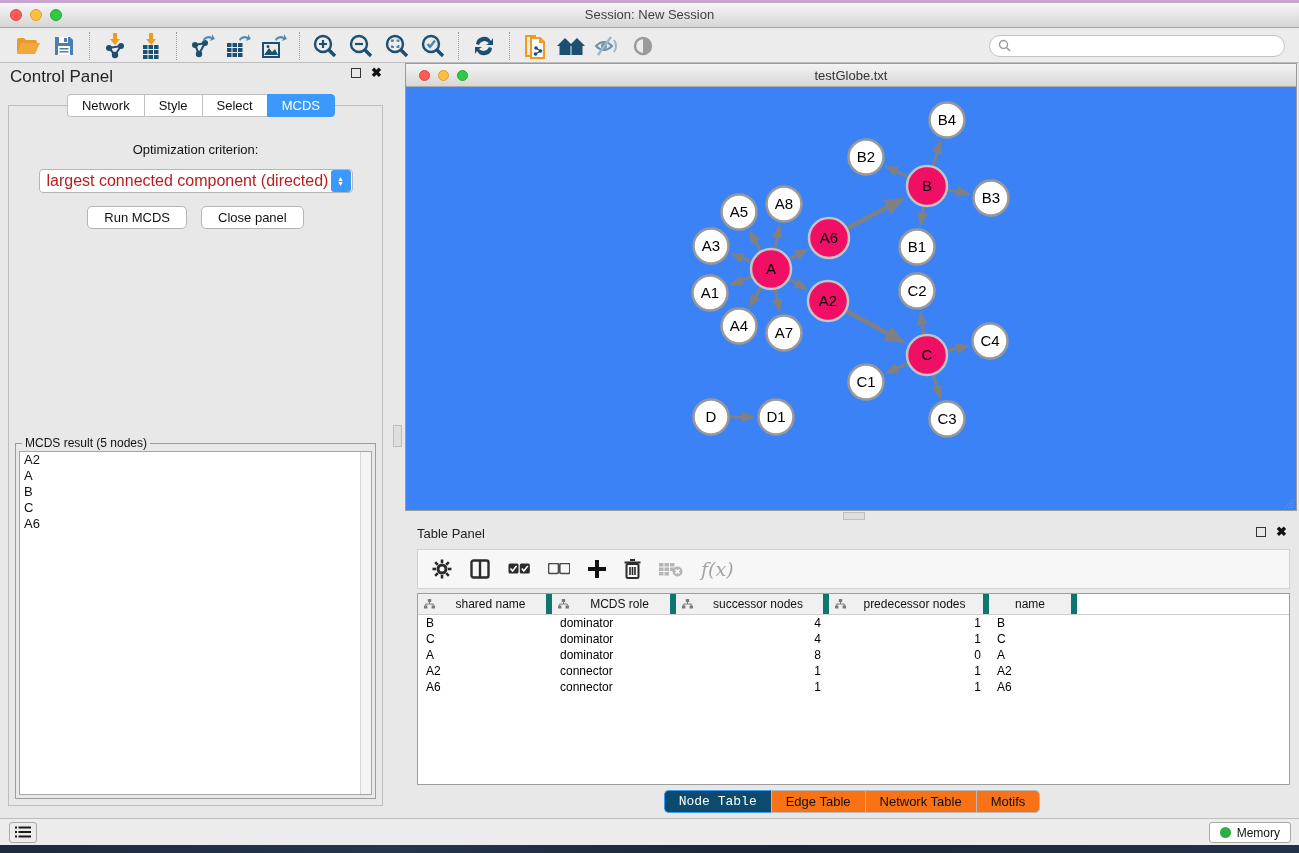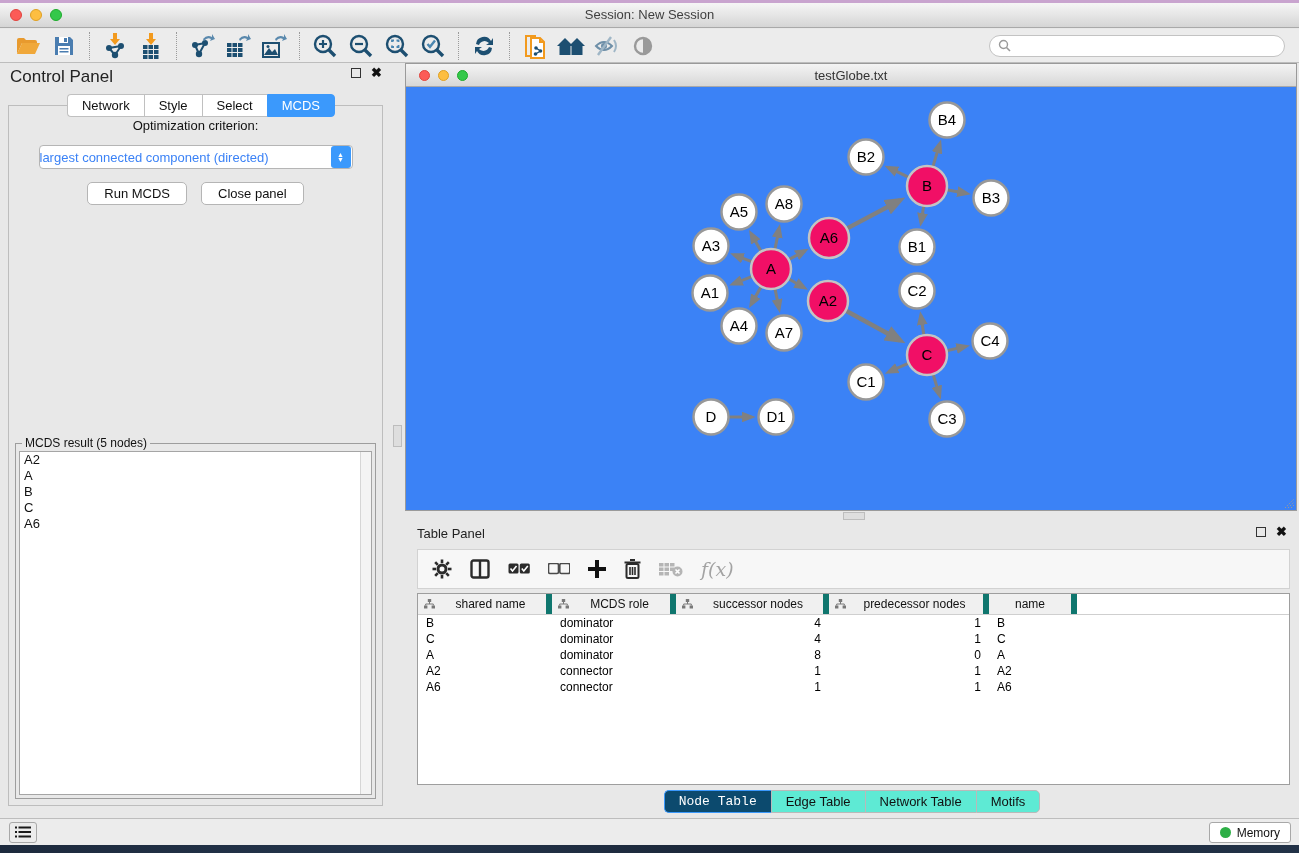--- a/index.html
+++ b/index.html
@@ -39,24 +39,24 @@
   .float-box { width:10px; height:10px; border:1.5px solid #333; }
   .close-x { font-size:13px; font-weight:bold; color:#111; line-height:10px; }
   .cp-tabs { position:absolute; top:31px; left:0; right:0; display:flex; justify-content:center; z-index:2;padding-left:12px; }
   .cp-tab { font-size:13px; padding:3px 14px; background:#fff; border:1px solid #c0c0c0;
     border-right:none; color:#111; }
   .cp-tab:first-child { border-top-left-radius:4px; border-bottom-left-radius:4px; }
   .cp-tab:last-child { border-right:1px solid #c0c0c0; border-top-right-radius:4px; border-bottom-right-radius:4px; }
   .cp-tab.active { background:#3b99fc; border-color:#3b99fc; color:#fff; }
   .cp-content { position:absolute; left:8px; right:7px; top:42px; bottom:12px;
     border:1px solid #bdbdbd; background:#e8e8e8; }
-  .crit-label { text-align:center; margin-top:12px; font-size:13px; color:#111; }
+  .crit-label { text-align:center; margin-top:36px; font-size:13px; color:#111; }
   .dropdown { margin:12px auto 0; width:314px; height:24px; background:#fff; border:1px solid #b5b5b5;
     border-radius:4px; display:flex; align-items:center; position:relative; }
-  .dropdown .dd-text { flex:1; font-size:13px; padding-left:0; color:#3b82f6; white-space:nowrap; }
+  .dropdown .dd-text { flex:1; font-size:16px; padding-left:7px; color:#b91c1c; white-space:nowrap; }
   .dd-stepper { width:20px; height:22px; background:#3b99fc; border-radius:3px; margin-right:1px;
     display:flex; flex-direction:column; align-items:center; justify-content:center; color:#fff; }
   .dd-stepper span { font-size:7px; line-height:5px; }
   .btn-row { display:flex; justify-content:center; gap:14px; margin-top:13px; }
   .push-btn { background:#fff; border:1px solid #b5b5b5; border-radius:5px; font-size:13px;
     padding:3px 16px; color:#111; }
   .result-group { position:absolute; left:6px; right:6px; top:337px; bottom:6px;
     border:1px solid #9d9d9d; }
   .result-legend { position:absolute; top:-8px; left:6px; background:#e8e8e8; padding:0 3px;
     font-size:12px; color:#111; }
@@ -94,21 +94,21 @@
     border:1px solid #9e9e9e; overflow:hidden; font-size:12px; }
   .t-row { display:flex; height:16px; line-height:16px; }
   .t-header { display:flex; height:21px; line-height:21px; border-bottom:1px solid #cfcfcf; }
   .th-cell { background:#f0f0f0; border-right:6px solid #0f766e; display:flex; align-items:center;
     font-size:12px; color:#111; }
   .th-cell .th-label { flex:1; text-align:center; }
   .th-cell svg { margin-left:6px; flex:0 0 auto; }
   .t-cell { padding:0 8px; overflow:hidden; white-space:nowrap; color:#000; }
   .num { text-align:right; }
   .tp-tabs { position:absolute; left:0; right:0; bottom:5px; display:flex; justify-content:center; }
-  .tp-tab { font-size:13px; padding:3px 14px; background:#5eead4; border:1px solid #b9b9b9;
+  .tp-tab { font-size:13px; padding:3px 14px; background:#f97316; border:1px solid #b9b9b9;
     border-right:none; color:#111; }
   .tp-tab:first-child { border-top-left-radius:5px; border-bottom-left-radius:5px; }
   .tp-tab:last-child { border-right:1px solid #b9b9b9; border-top-right-radius:5px; border-bottom-right-radius:5px; }
   .tp-tab.active { background:#0c4a6e; border-color:#3b99fc; color:#fff;font-family:Liberation Mono, monospace; }
 
   
   .statusbar { position:absolute; left:0; right:0; bottom:8px; height:27px; background:#ececec;
     border-top:1px solid #bdbdbd; }
   .sb-left-btn { position:absolute; left:9px; top:3px; width:28px; height:21px; background:#ececec;
     border:1px solid #a8a8a8; border-radius:3px; display:flex; align-items:center; justify-content:center; }

